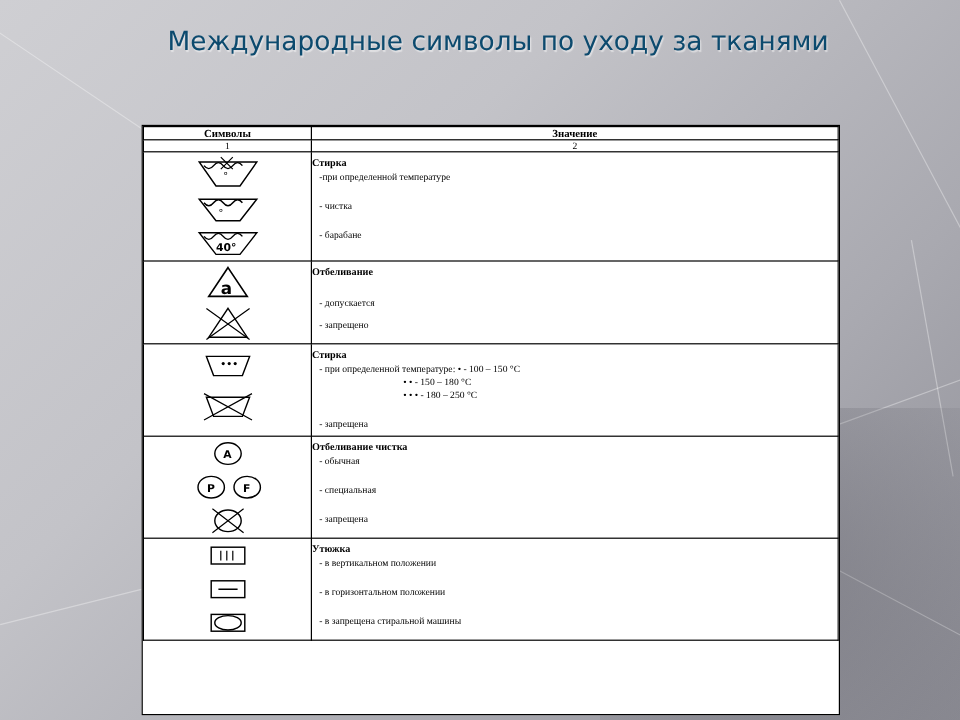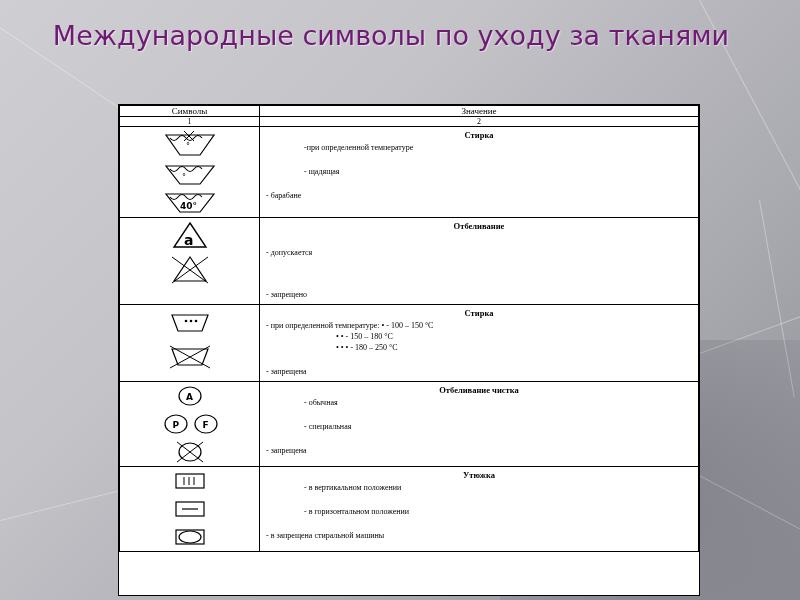--- a/index.html
+++ b/index.html
@@ -36,27 +36,27 @@
     right: -120px;
     bottom: -160px;
     width: 420px;
     height: 420px;
     background: radial-gradient(circle at 30% 30%, rgba(60,60,70,0.30), rgba(60,60,70,0) 70%);
   }
 
   
   .title {
     position: absolute;
-    left: 46px;
+    left: 70px;
     top: 18px;
     width: 690px;
     text-align: center;
-    color: #701a75;
+    color: #0c4a6e;
     font-family: "DejaVu Sans", sans-serif;
-    font-size: 27px;
+    font-size: 22px;
     line-height: 36px;
     font-weight: normal;
     text-shadow: 1px 1px 1px rgba(255,255,255,0.5);
   }
 
   
   .sheet {
     position: absolute;
     left: 118px;
     top: 104px;
@@ -74,44 +74,44 @@
     font-size: 8px;
   }
   table.care td, table.care th {
     border: 1px solid #000;
     padding: 0;
     vertical-align: top;
   }
   .col-sym { width: 140px; }
   th.hdr {
     text-align: center;
-    font-weight: normal;
+    font-weight: bold;
     font-size: 9px;
     padding: 3px 0 2px;
   }
   td.numhdr {
     text-align: center;
     font-size: 8px;
     padding: 1px 0 2px;
   }
   .section-name {
-    text-align: center;
+    text-align: left;
     font-weight: bold;
     font-size: 8.5px;
     padding: 3px 0 1px;
   }
   .desc-list {
     padding: 2px 0 4px 6px;
   }
   .desc-row {
     font-size: 8px;
     line-height: 10px;
     padding: 0 0 0 0;
   }
-  .desc-spaced { margin-bottom: 14px; margin-left: 38px; }
+  .desc-spaced { margin-bottom: 14px; }
   .sub-lines {
     padding-left: 70px;
     font-size: 8px;
     line-height: 11px;
   }
   .sym-cell {
     text-align: center;
     padding: 4px 0 4px;
   }
   .sym-row {
@@ -176,21 +176,21 @@
             <path d="M6 4 L54 4 L40 22 L20 22 Z" fill="none" stroke="#000" stroke-width="1.2"></path>
             <path d="M10 7 q4 5 8 0 q4 -5 8 0 q4 5 8 0 q4 -5 8 0" fill="none" stroke="#000" stroke-width="1.2"></path>
             <text x="20" y="19" font-size="9" font-family="DejaVu Sans, sans-serif" font-weight="bold">40°</text>
           </svg>
         </div>
       </td>
       <td>
         <div class="section-name">Стирка</div>
         <div class="desc-list">
           <div class="desc-row desc-spaced">-при определенной температуре</div>
-          <div class="desc-row desc-spaced">- щадящая</div>
+          <div class="desc-row desc-spaced">- чистка</div>
           <div class="desc-row">- барабане</div>
         </div>
       </td>
     </tr>
 
     <tr>
       <td class="sym-cell">
         <div class="sym-row tall">
           <svg width="60" height="32" viewBox="0 0 60 32">
             <path d="M30 4 L46 28 L14 28 Z" fill="none" stroke="#000" stroke-width="1.4"></path>
@@ -200,21 +200,21 @@
         <div class="sym-row tall">
           <svg width="60" height="32" viewBox="0 0 60 32">
             <path d="M30 4 L46 28 L14 28 Z" fill="none" stroke="#000" stroke-width="1.2"></path>
             <path d="M12 4 L48 30 M48 4 L12 30" stroke="#000" stroke-width="1"></path>
           </svg>
         </div>
       </td>
       <td>
         <div class="section-name">Отбеливание</div>
         <div class="desc-list">
-          <div class="desc-row" style="margin-top:14px;margin-bottom:32px;">- допускается</div>
+          <div class="desc-row" style="margin-top:14px;margin-bottom:8px;">- допускается</div>
           <div class="desc-row">- запрещено</div>
         </div>
       </td>
     </tr>
 
     <tr>
       <td class="sym-cell">
         <div class="sym-row tall">
           <svg width="64" height="30" viewBox="0 0 64 30">
             <path d="M14 8 L50 8 L44 24 L20 24 Z" fill="none" stroke="#000" stroke-width="1.2"></path>

